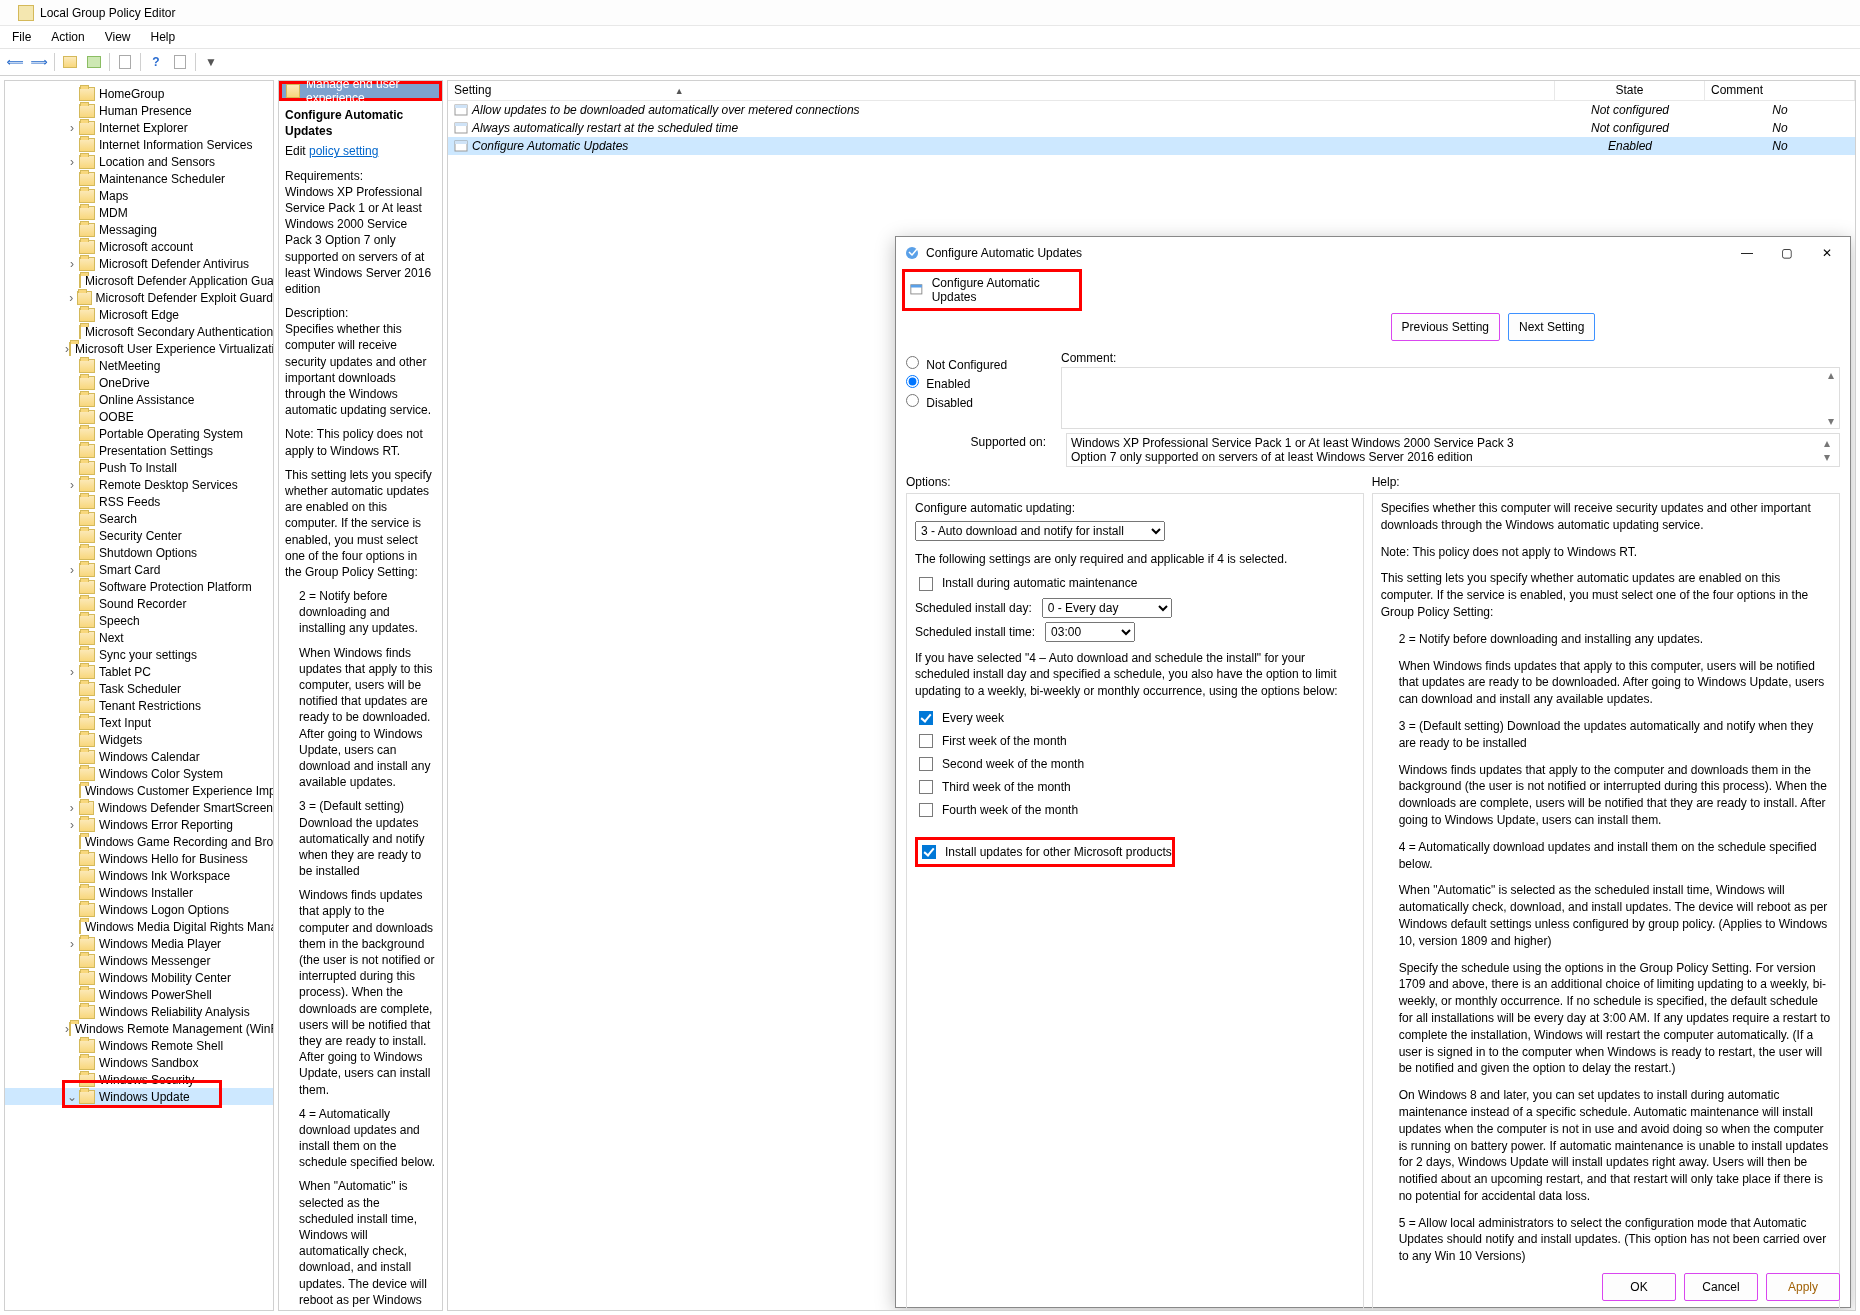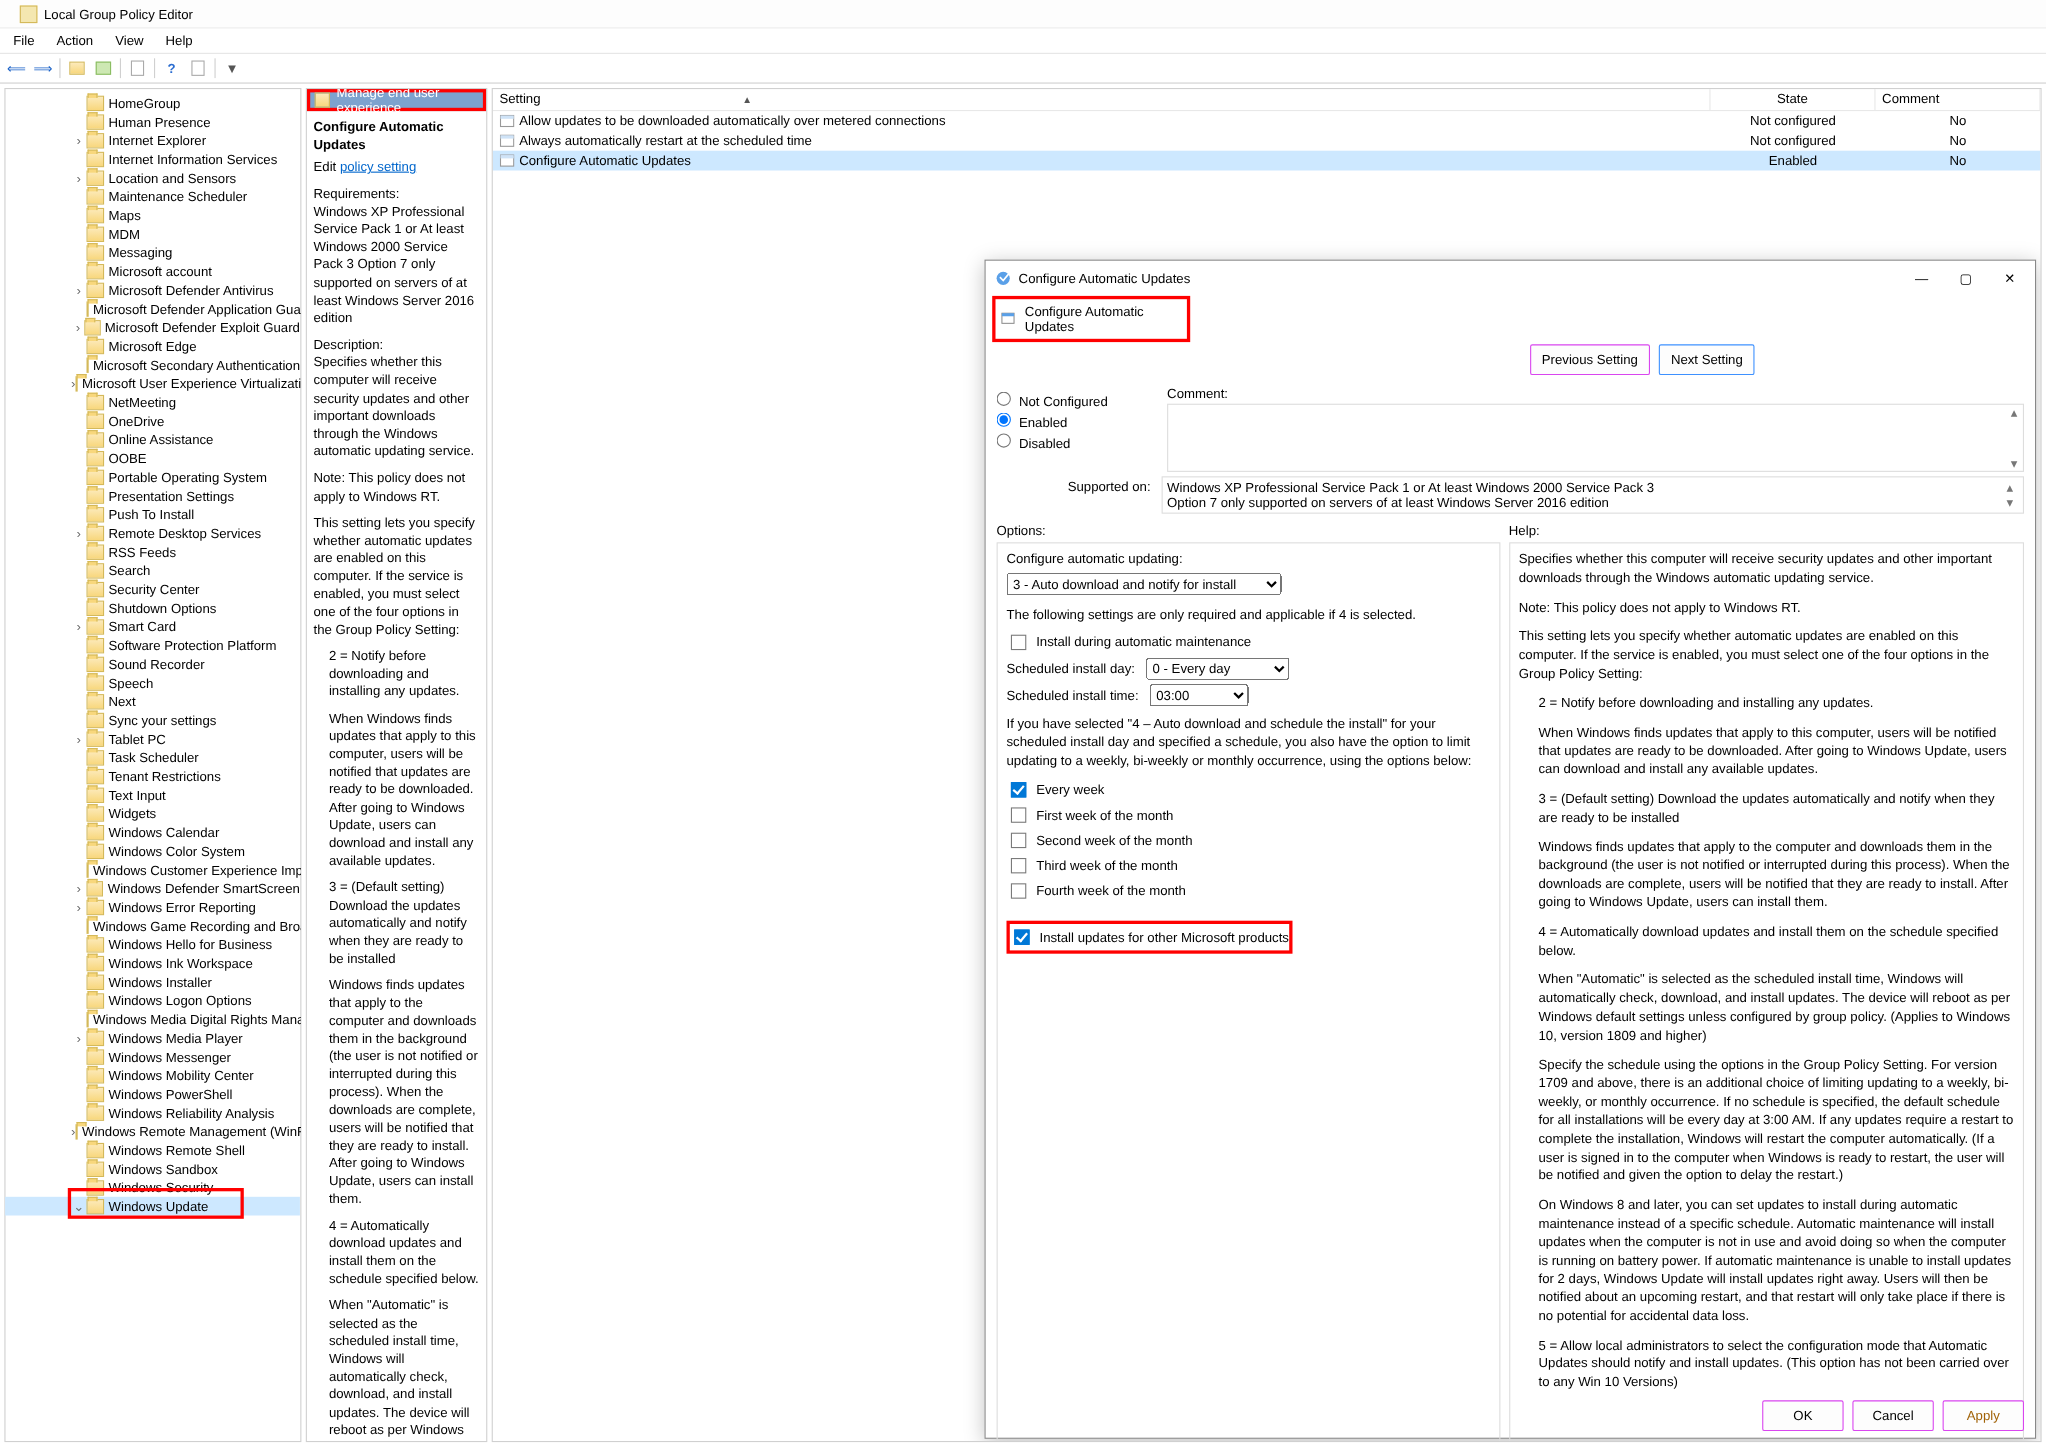--- a/index.html
+++ b/index.html
@@ -30,21 +30,21 @@
   .center-hdr .fld{ width:16px; height:14px; margin-right:6px; background:linear-gradient(#fceabb,#f8d77c); border:1px solid #d4b95a;}
   .center-body { padding:6px 6px; font-size:12px; line-height:1.35; overflow:hidden;}
   .center-body h4 { margin:0 0 4px; font-size:12px; font-weight:bold;}
   .center-body a { color:#0066cc; text-decoration:underline;}
   .center-body p { margin:0 0 8px;}
   .indent { margin-left:14px; display:block;}
 
   .right { border:1px solid #d0d0d0; margin:4px 4px 4px 0; flex:1; position:relative; overflow:hidden;}
   .rhdr { display:flex; height:20px; border-bottom:1px solid #e8e8e8;}
   .rhdr .col { padding:2px 6px; border-right:1px solid #e8e8e8;}
-  .rlist .row { display:flex; height:18px; align-items:center;}
+  .rlist .row { display:flex; height:18px; align-items:center;font-style:italic;}
   .rlist .row.sel { background:#cde8ff;}
   .rlist .row .c1{ flex:1; padding-left:6px; display:flex; align-items:center; gap:4px;}
   .rlist .row .c2{ width:150px; text-align:center;}
   .rlist .row .c3{ width:150px; text-align:center;}
   .ric { width:14px; height:14px; display:inline-block;}
   .sortarrow { font-size:9px; color:#555;}
   .cau-box { border:3px solid #ff0000; }
 
   
   .dlg { position:absolute; left:447px; top:155px; right:4px; bottom:2px; background:#fff; border:1px solid #888; box-shadow:0 4px 18px rgba(0,0,0,.25);}
@@ -53,21 +53,21 @@
   .dlg-title .wbtn { width:38px; height:28px; display:inline-flex; align-items:center; justify-content:center;}
   .dlg-sub { padding:4px 10px 2px; display:flex; align-items:center; gap:8px;}
   .dlg-nav { padding:2px 10px 8px; display:flex; align-items:center; gap:8px;}
   .btn { border:1px solid #d946ef; background:#fdfdfd; padding:6px 10px; border-radius:2px;}
   .btn.blue { border-color:#3e91ff;}
   .dlg-grid { display:grid; grid-template-columns:155px 1fr; gap:0; padding:0 10px;}
   .radio-col { padding:4px 0;}
   .radio-col label{ display:block; margin:3px 0;}
   .comment-box { border:1px solid #ddd; height:62px; background:#fff; position:relative;}
   .comment-box .sc { position:absolute; right:0; top:0; bottom:0; width:16px; display:flex; flex-direction:column; justify-content:space-between; align-items:center; color:#777;}
-  .supp { padding:4px 10px; display:flex; align-items:flex-start; gap:10px;}
+  .supp { padding:4px 10px; display:flex; align-items:flex-start; gap:20px;}
   .supp .lbl{ width:140px; text-align:right; padding-top:2px;}
   .supp .val{ flex:1; border:1px solid #ddd; padding:2px 4px; display:flex;}
   .supp .val .sc { width:16px; display:flex; flex-direction:column; justify-content:space-between; align-items:center; color:#777;}
   .dlg-panels { display:flex; gap:8px; padding:4px 10px; height:calc(100% - 214px);}
   .panel { border:1px solid #ddd; flex:1; display:flex; flex-direction:column;}
   .panel .pbody{ padding:6px 8px; overflow:hidden; line-height:1.4;}
   .panel.opts { flex:0 0 49%; }
   select{ font-size:12px; padding:1px;}
   .chk{ display:flex; align-items:center; gap:6px; margin:3px 0;}
   .redbox-inline{ border:3px solid #ff0000; padding:2px 0; display:inline-block;}

